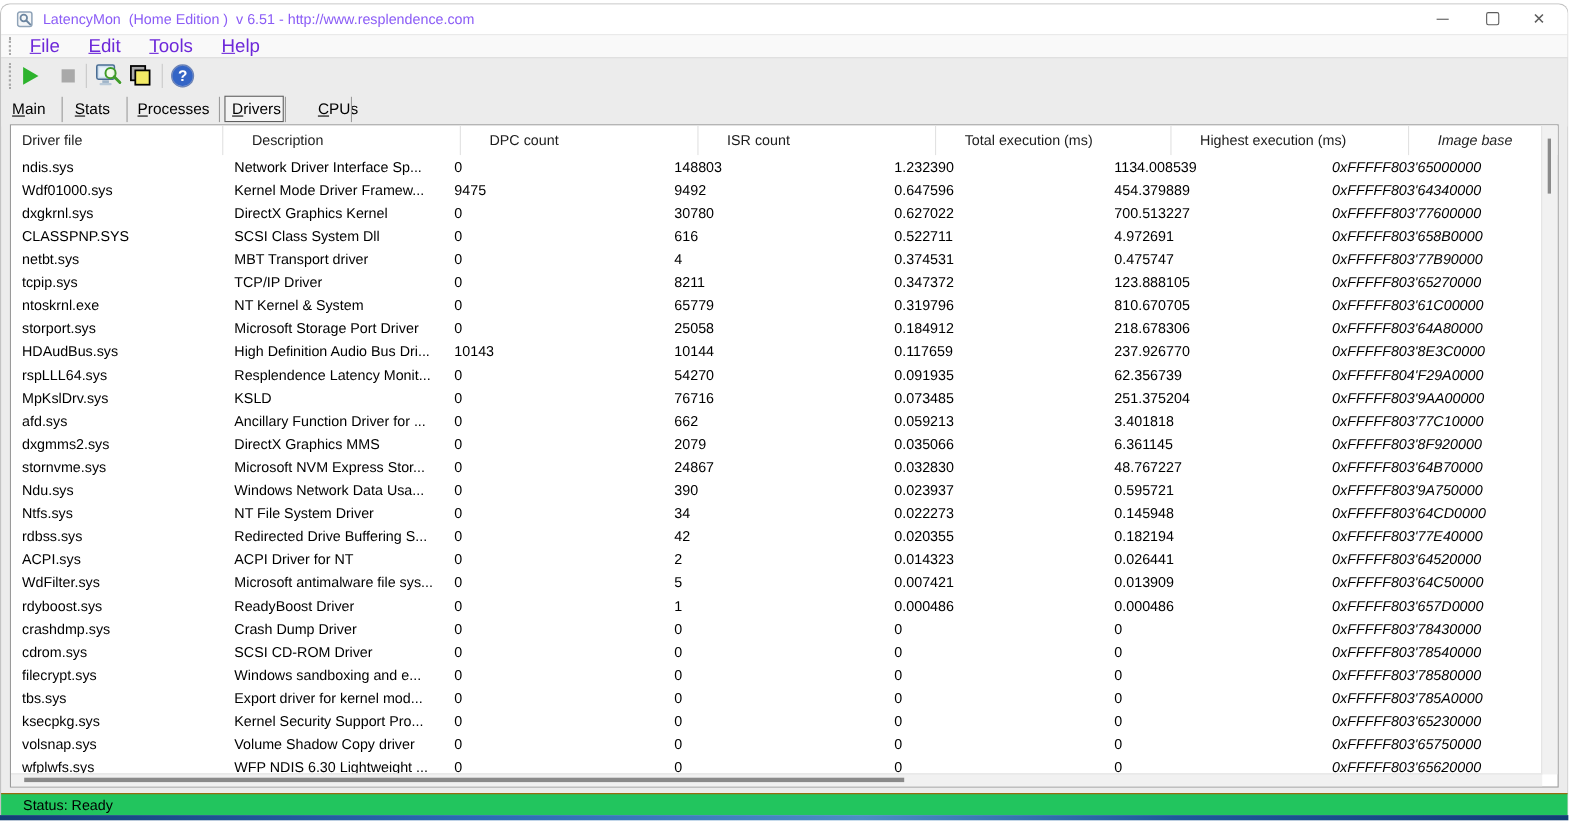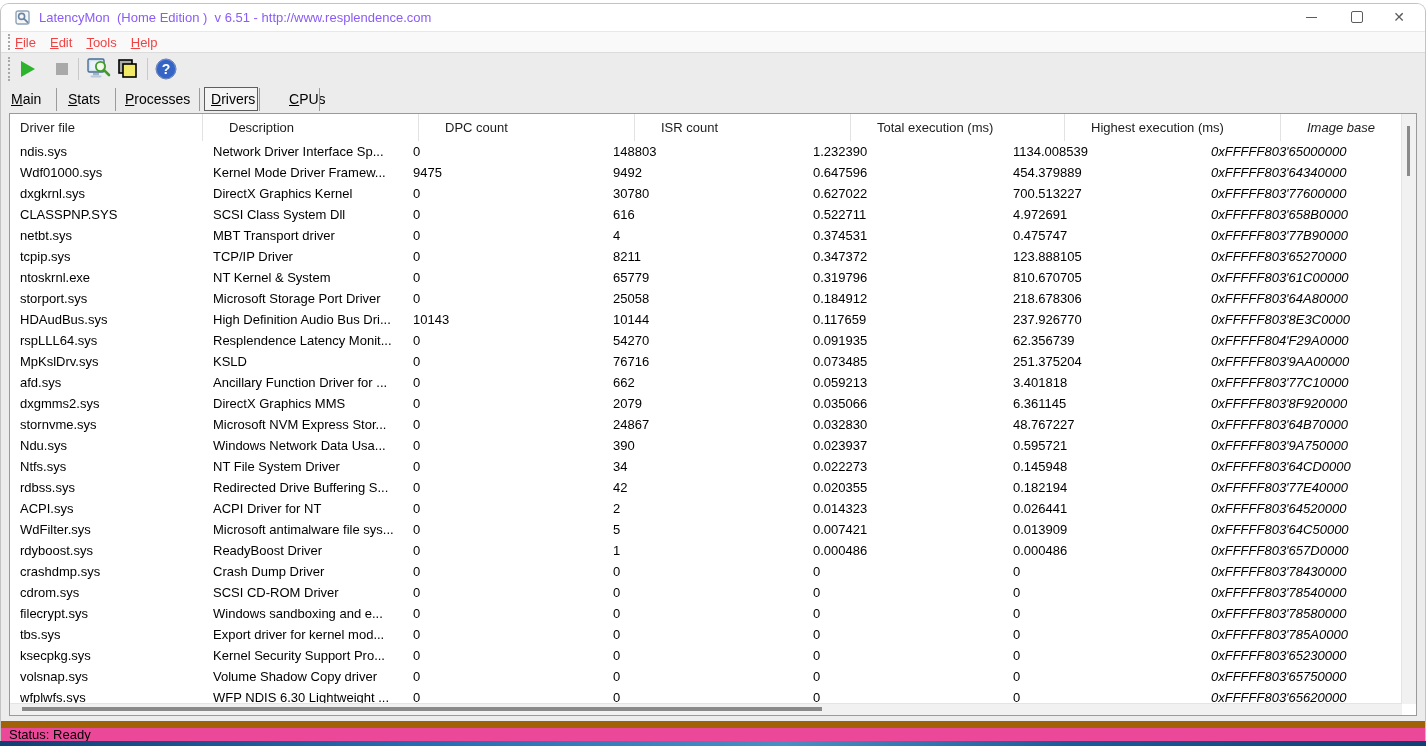--- a/index.html
+++ b/index.html
@@ -22,21 +22,21 @@
   .winbtn{position:absolute;top:0;width:44px;height:26px;display:flex;align-items:center;justify-content:center;}
   .btn-min{right:92px;} .btn-max{right:46px;} .btn-close{right:4px;}
   .glyph-min{width:11px;height:0;border-top:1.5px solid #5c5c5c;}
   .glyph-max{width:10px;height:10px;border:1.3px solid #5c5c5c;border-radius:2px;}
   .glyph-close{color:#5c5c5c;font-size:14px;line-height:14px;}
 
   
   .menubar{position:relative;height:20px;background:#f9f9f9;border-top:1px solid #e8e8e8;
     display:flex;align-items:center;padding-left:14px;}
   .menubar .grip{position:absolute;left:7px;top:2px;bottom:2px;border-left:2px dotted #a8a8a8;}
-  .menu-item{display:inline-block;font-size:13px;color:#ef4444;margin-right:14px;}
+  .menu-item{display:inline-block;font-size:17px;color:#6d28d9;margin-right:14px;margin-left:12px;}
   .menu-item::first-letter{text-decoration:underline;}
 
   
   .toolbar{position:relative;height:32px;background:#ececec;border-top:1px solid #dcdcdc;}
   .toolbar .grip{position:absolute;left:7px;top:4px;bottom:4px;border-left:2px dotted #a8a8a8;}
   .tbtn{position:absolute;top:4px;width:26px;height:24px;display:flex;align-items:center;justify-content:center;}
   .tb-play{left:14px;} .tb-stop{left:48px;} .tb-analyze{left:84px;} .tb-copy{left:114px;} .tb-help{left:152px;}
   .tsep{position:absolute;top:5px;width:0;height:22px;border-left:1px solid #c9c9c9;}
   .tsep.s1{left:77px;} .tsep.s2{left:146px;}
   .play-shape{width:0;height:0;border-left:14px solid #2db32d;border-top:8px solid transparent;border-bottom:8px solid transparent;}
@@ -64,22 +64,22 @@
     overflow:hidden;white-space:nowrap;}
   .c0{width:193px;} .c1{width:200px;} .c2{width:200px;} .c3{width:200px;} .c4{width:200px;} .c5{width:198px;} .c6{flex:1;border-right:none;font-style:italic;}
 
   
   .vscroll{position:absolute;top:0;right:0;width:14px;bottom:11px;background:#f1f1f1;border-left:1px solid #e4e4e4;}
   .vthumb{position:absolute;left:5px;top:12px;width:3px;height:50px;background:#8a8a8a;}
   .hscroll{position:absolute;left:0;right:14px;bottom:0;height:11px;background:#f1f1f1;border-top:1px solid #e4e4e4;}
   .hthumb{position:absolute;left:12px;top:3px;width:800px;height:4px;background:#8a8a8a;}
 
   
-  .statusbar{position:absolute;left:0;right:0;bottom:0;height:20px;background:#ec4899;
-    border-top:7px solid #a16207;display:flex;align-items:center;padding-left:8px;box-sizing:border-box;}
+  .statusbar{position:absolute;left:0;right:0;bottom:0;height:20px;background:#22c55e;
+    border-top:1px solid #a16207;display:flex;align-items:center;padding-left:20px;box-sizing:border-box;}
   .status-text{font-size:13px;color:#000;}
 
   
   .bluestrip{position:absolute;left:0;right:0;bottom:0;height:5px;
     background:linear-gradient(90deg,#123f74 0%,#2a6cb3 30%,#4b8ec4 55%,#1d5染a0 70%,#123f74 100%);
     background:linear-gradient(90deg,#123f74 0%,#2a6cb3 30%,#4b8ec4 55%,#1d5a9a 75%,#123f74 100%);}
 </style>
 </head>
 <body>
 

